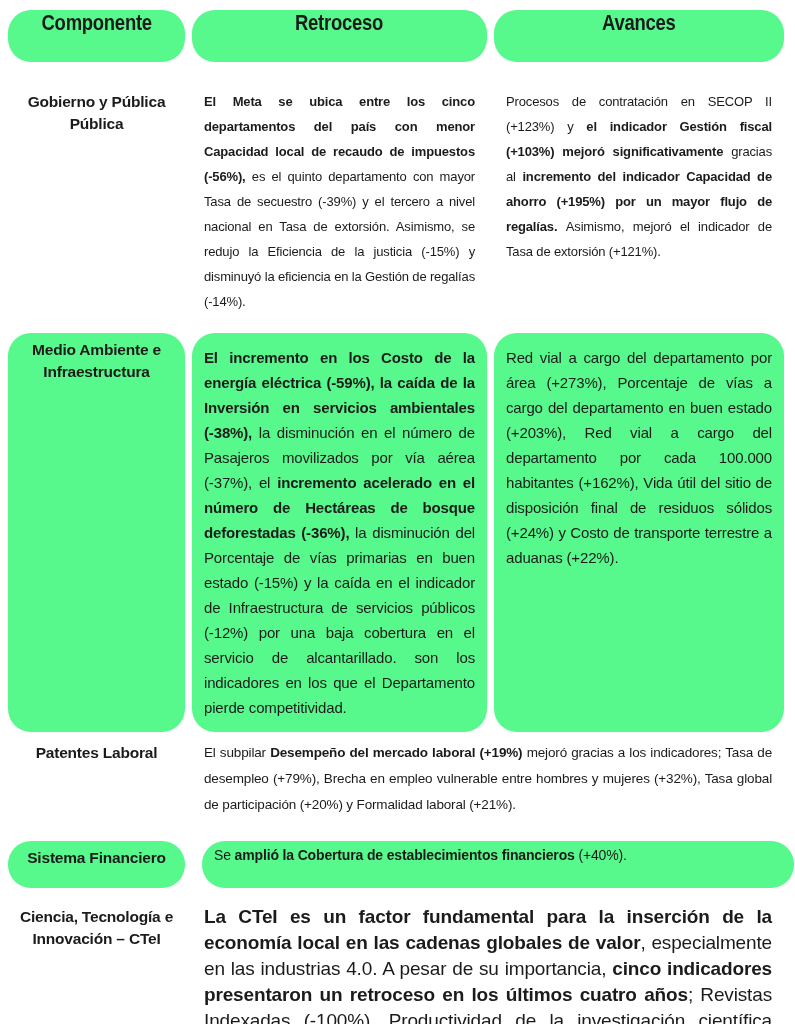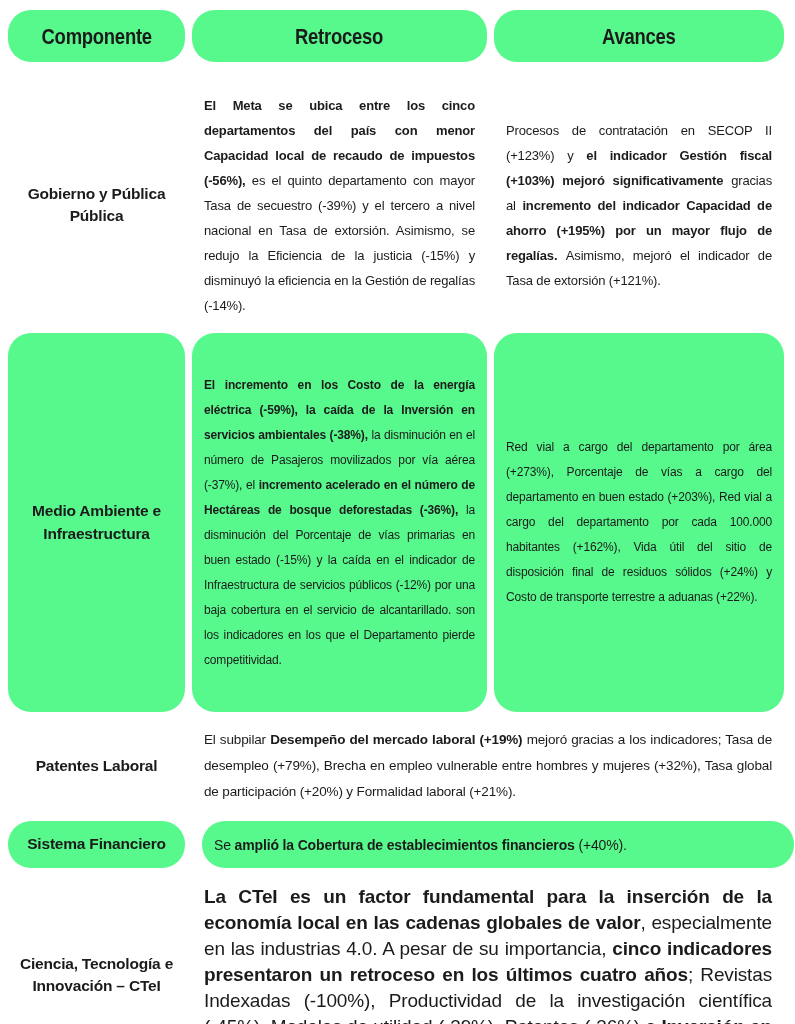--- a/index.html
+++ b/index.html
@@ -24,21 +24,21 @@
   .row {
     display: grid;
     grid-template-columns: 177px 295px 290px;
     column-gap: 7px;
   }
   .row.merged {
     grid-template-columns: 177px 592px;
   }
   .cell {
     display: flex;
-    align-items: center;
+    align-items: flex-start;
     border-radius: 23px;
   }
   .green-bg { background: var(--green); }
 
   
   .header-row { margin-bottom: 23px; }
   .header-row .cell {
     height: 52px;
     justify-content: center;
     background: var(--green);
@@ -68,21 +68,21 @@
     letter-spacing: -0.15px;
   }
   .txt .b { font-weight: 700; }
 
   
   .r1 { min-height: 240px; margin-bottom: 8px; }
   .r1 .txt { font-size: 13px; line-height: 25px; }
 
   .r2 { min-height: 379px; margin-bottom: 4px; }
   .r2 .text-cell { padding: 12px 12px; }
-  .r2 .txt { font-size: 12px; line-height: 25px; }
+  .r2 .txt { font-size: 15px; line-height: 25px; }
 
   .r3 { min-height: 100px; margin-bottom: 5px; }
   .r3 .txt { font-size: 13.5px; line-height: 26px; }
 
   .r4 { min-height: 47px; margin-bottom: 12px; gap: 17px; }
   .r4 .txt { font-size: 14px; line-height: 20px; text-align: left; }
 
   .r5 { min-height: 144px; }
   .r5 .txt { font-size: 19px; line-height: 26px; }
 </style>

